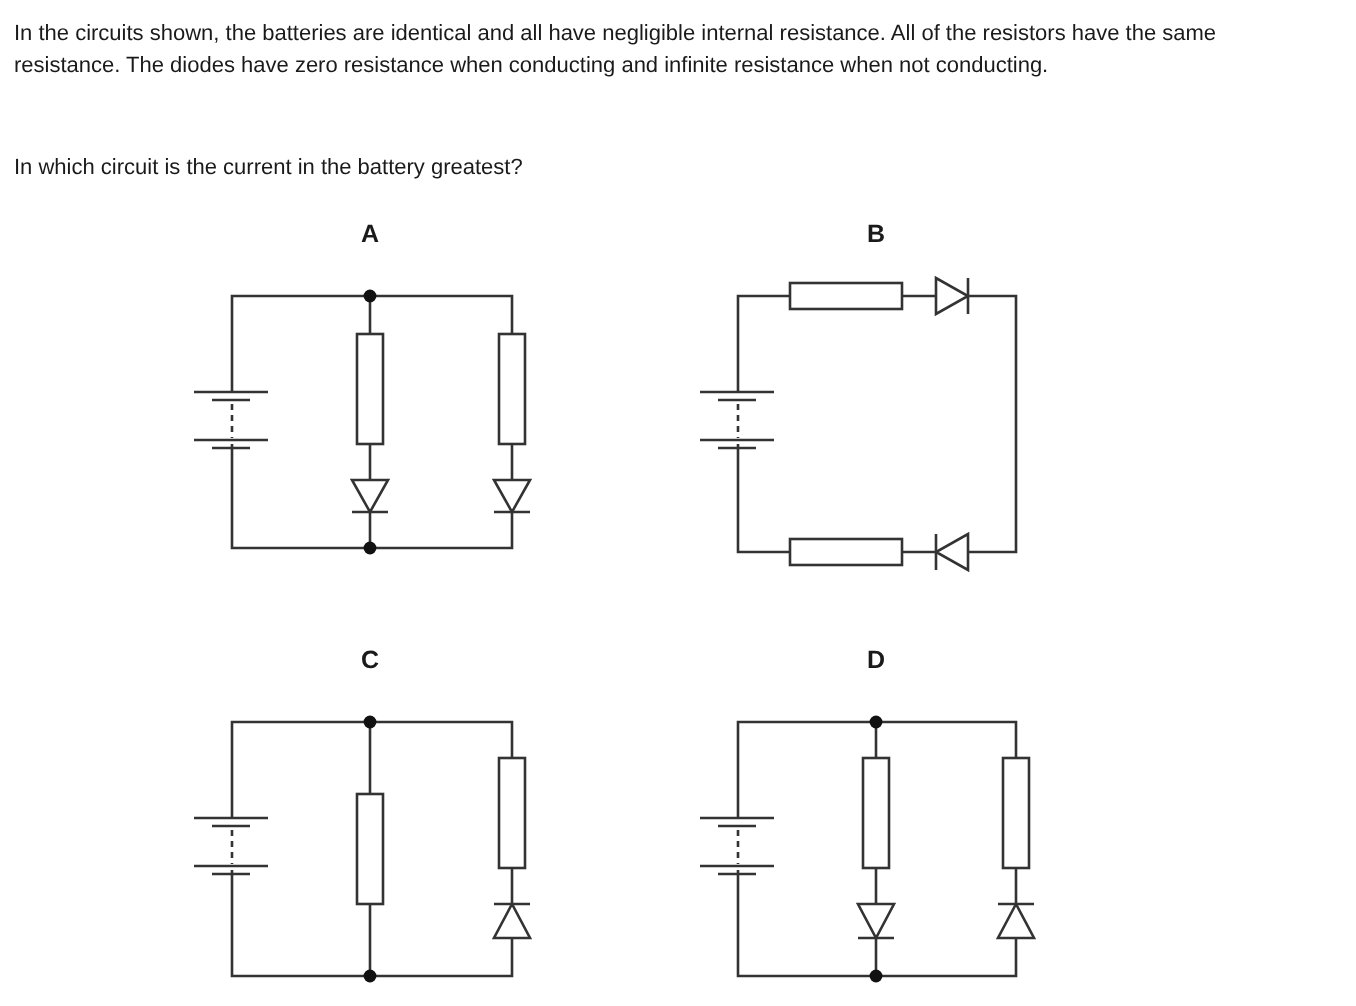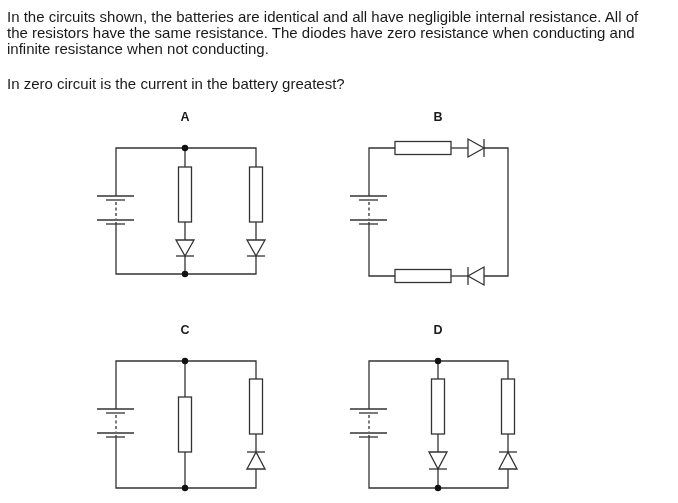--- a/index.html
+++ b/index.html
@@ -1,32 +1,32 @@
 <!DOCTYPE html>
 <html><head>
   <meta charset="utf-8">
   <style>
     html, body { margin: 0; padding: 0; background: #ffffff; }
     body { width: 678px; height: 503px; position: relative; overflow: hidden;
       font-family: "Liberation Sans", sans-serif; color: #1a1a1a; }
-    .para { position: absolute; left: 7px; font-size: 15px; line-height: 16px; margin: 0; width: 650px; }
+    .para { position: absolute; left: 7px; font-size: 11px; line-height: 16px; margin: 0; width: 650px; }
     #p1 { top: 9px; }
     #p2 { top: 76px; }
     .label { position: absolute; font-weight: bold; font-size: 12.5px; transform: translateX(-50%); }
     svg { position: absolute; left: 0; top: 0; }
     .w { stroke: #333; stroke-width: 1.3; fill: none; }
     .res { stroke: #333; stroke-width: 1.3; fill: #fff; }
     .dot { fill: #111; }
     .dash { stroke: #333; stroke-width: 1.3; stroke-dasharray: 3 2.5; }
   </style>
 </head>
 <body>
 
 <p class="para" id="p1">In the circuits shown, the batteries are identical and all have negligible internal resistance. All of the resistors have the same resistance. The diodes have zero resistance when conducting and infinite resistance when not conducting.</p>
-<p class="para" id="p2">In zero circuit is the current in the battery greatest?</p>
+<p class="para" id="p2">In which circuit is the current in the battery greatest?</p>
 
 <div class="label" style="left:185px; top:110px;">A</div>
 <div class="label" style="left:438px; top:110px;">B</div>
 <div class="label" style="left:185px; top:323px;">C</div>
 <div class="label" style="left:438px; top:323px;">D</div>
 
 <svg width="678" height="503" viewBox="0 0 678 503">
 
   <g>
 

